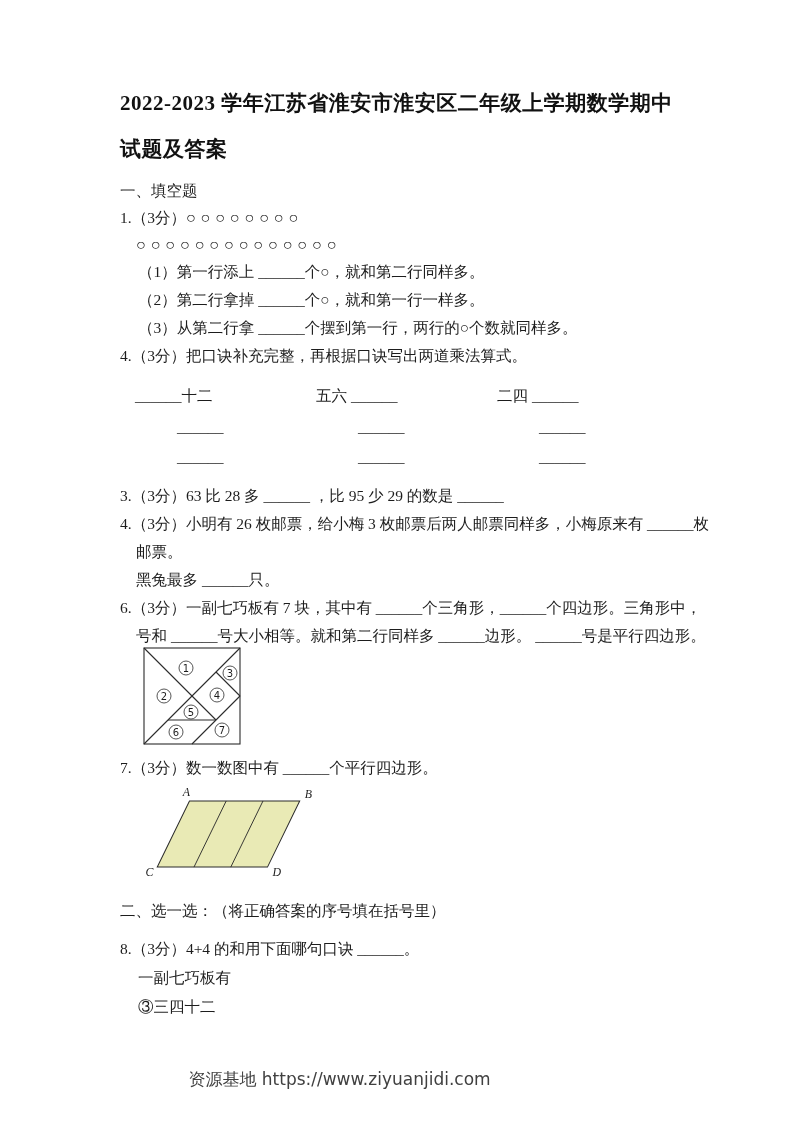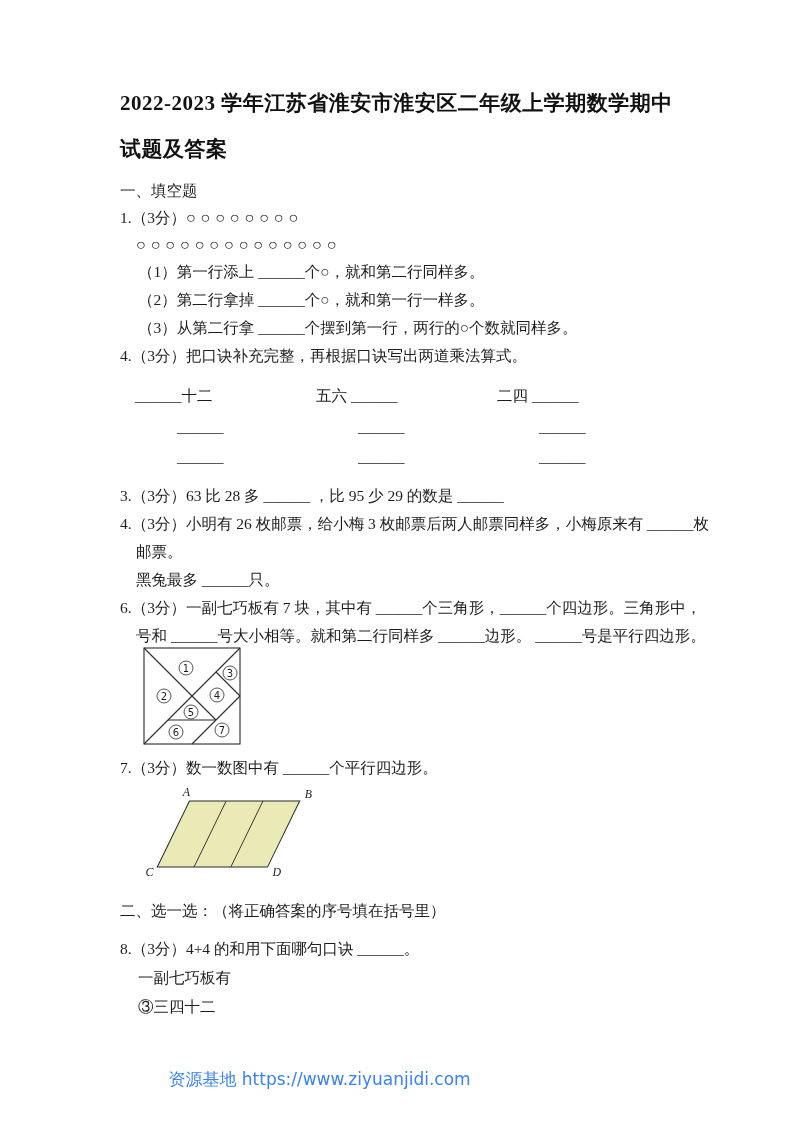--- a/index.html
+++ b/index.html
@@ -24,23 +24,24 @@
   .ind2{margin-left:18px;}
   .jue-row{display:flex;margin-left:15px;height:32px;line-height:32px;font-size:15.5px;}
   .jue-row.short{height:30px;line-height:30px;justify-content:flex-end;}
   .jue-col{width:181px;white-space:nowrap;}
   .fig{margin-left:22px;}
   .fig-tangram{margin-top:-4px;height:102px;}
   .fig-para{margin-top:2px;height:97px;}
   .opt{height:29px;line-height:29px;}
   .footer{
     position:absolute;left:0;top:1068px;width:639px;
-    text-align:center;color:#3b82f6;
+    text-align:center;color:#404040;
     font-family:"DejaVu Sans","Liberation Sans",sans-serif;
     font-size:17px;
+    padding-left:20px;
   }
   svg text{font-family:"DejaVu Sans","Liberation Sans",sans-serif;}
   svg text.vlabel{font-family:"Liberation Serif","DejaVu Serif",serif;font-style:italic;font-size:14px;}
   .mt2{margin-top:10px;}.mt6{margin-top:6px;}.mt16{margin-top:16px;}
 </style>
 </head>
 <body>
 
 <div class="page">
   <div class="content">

